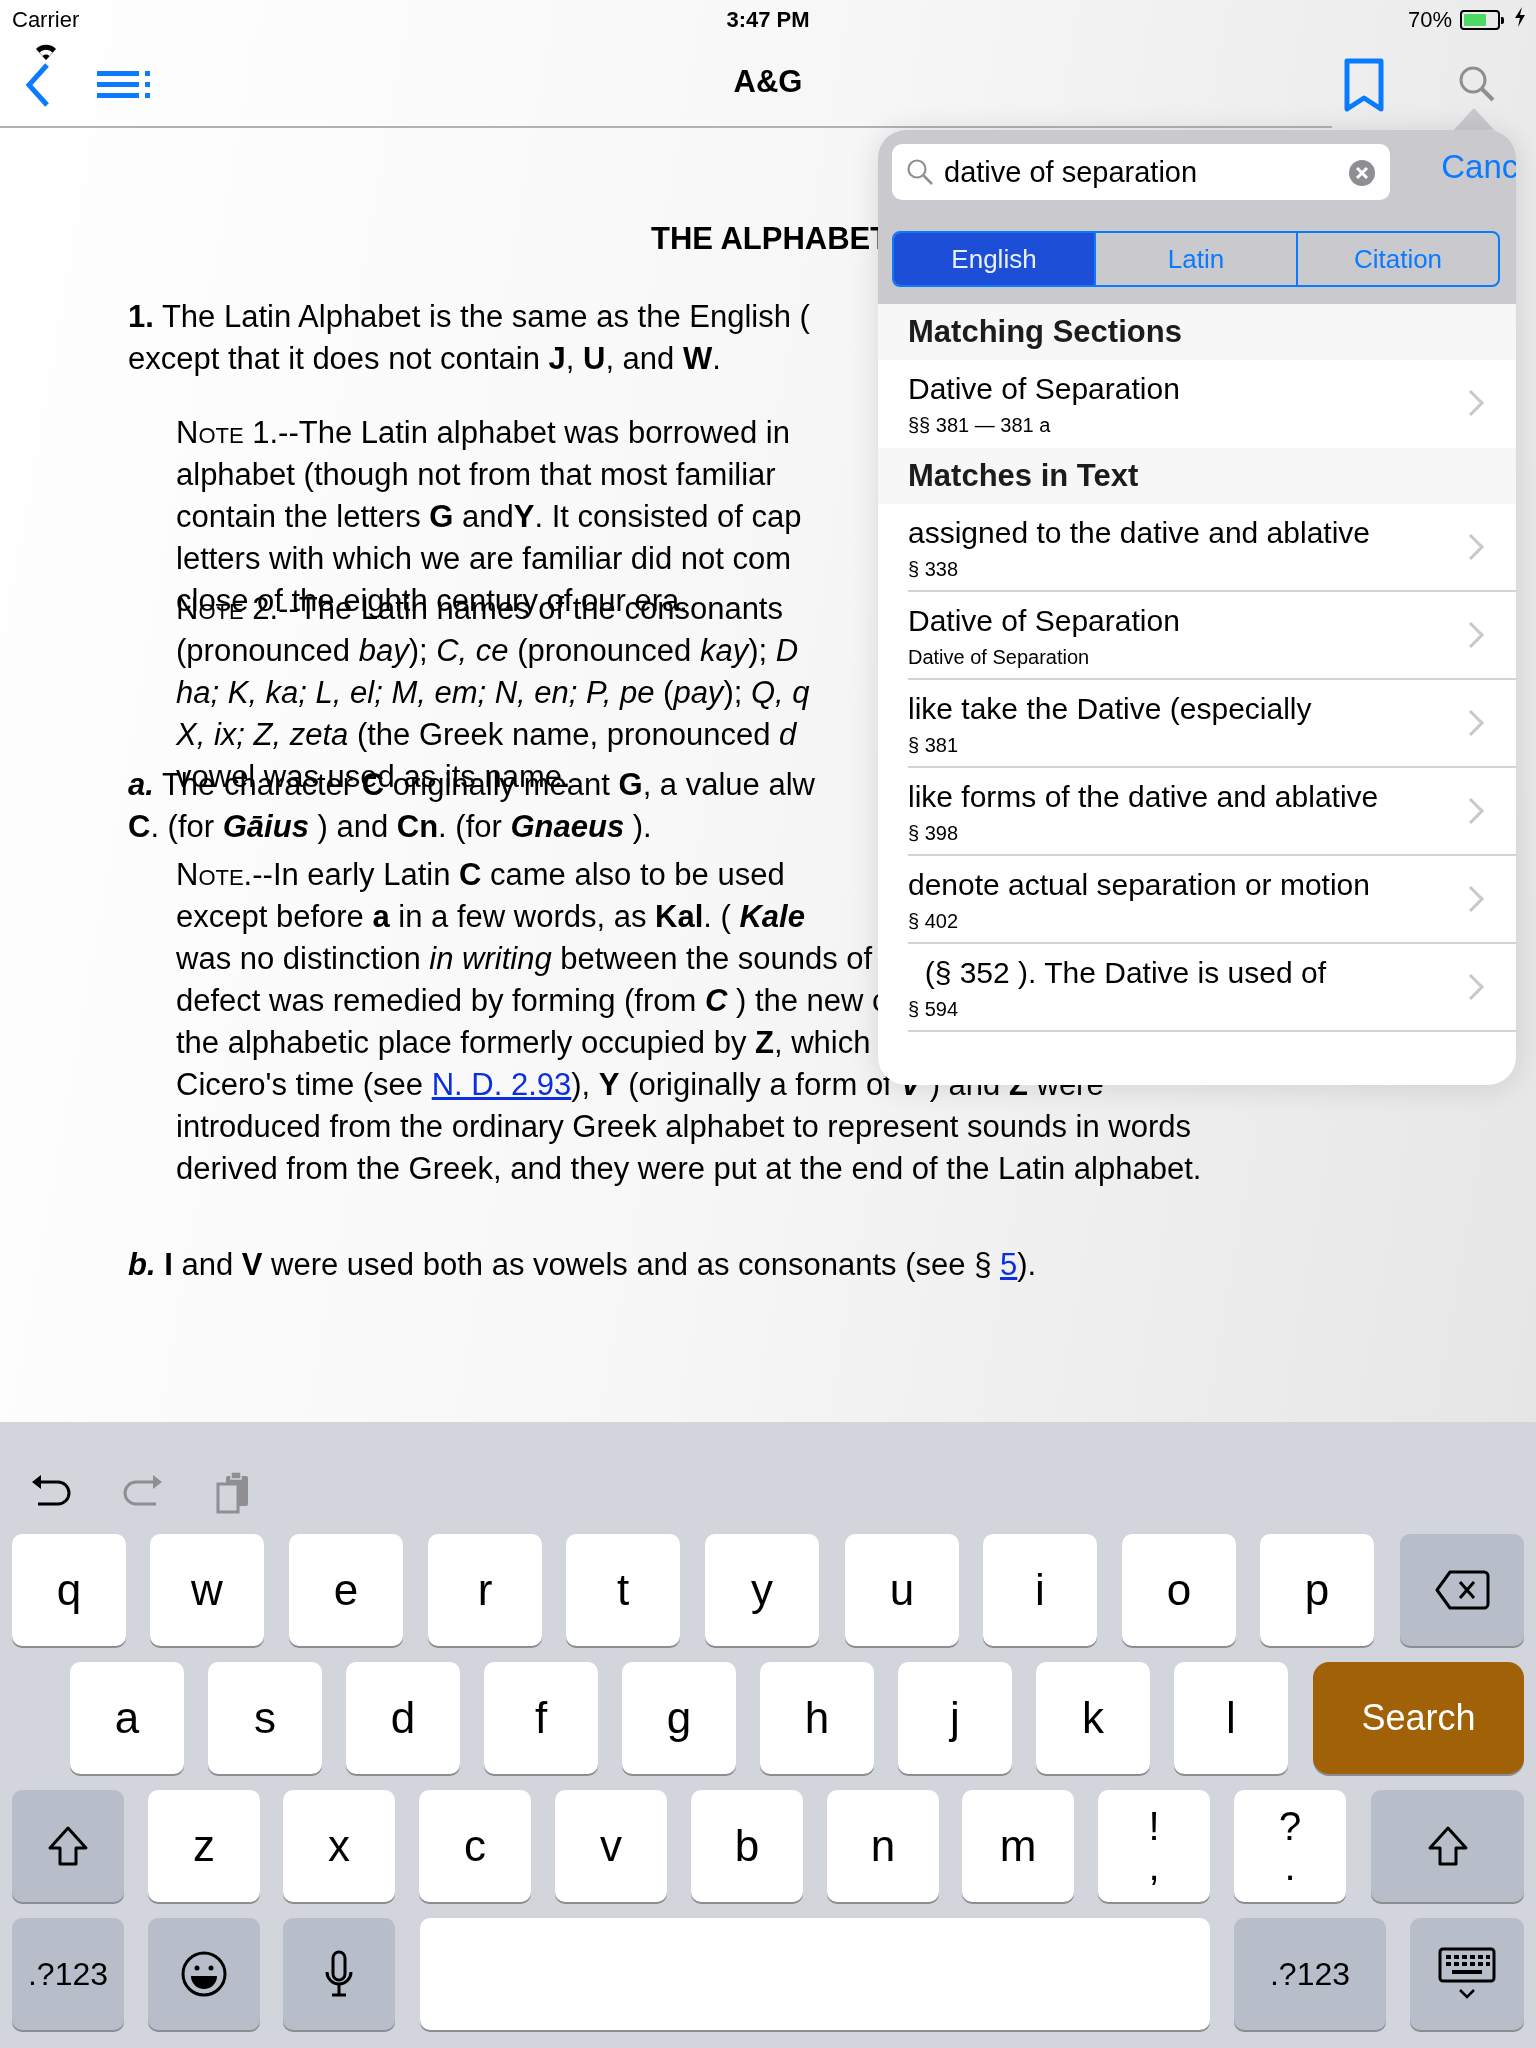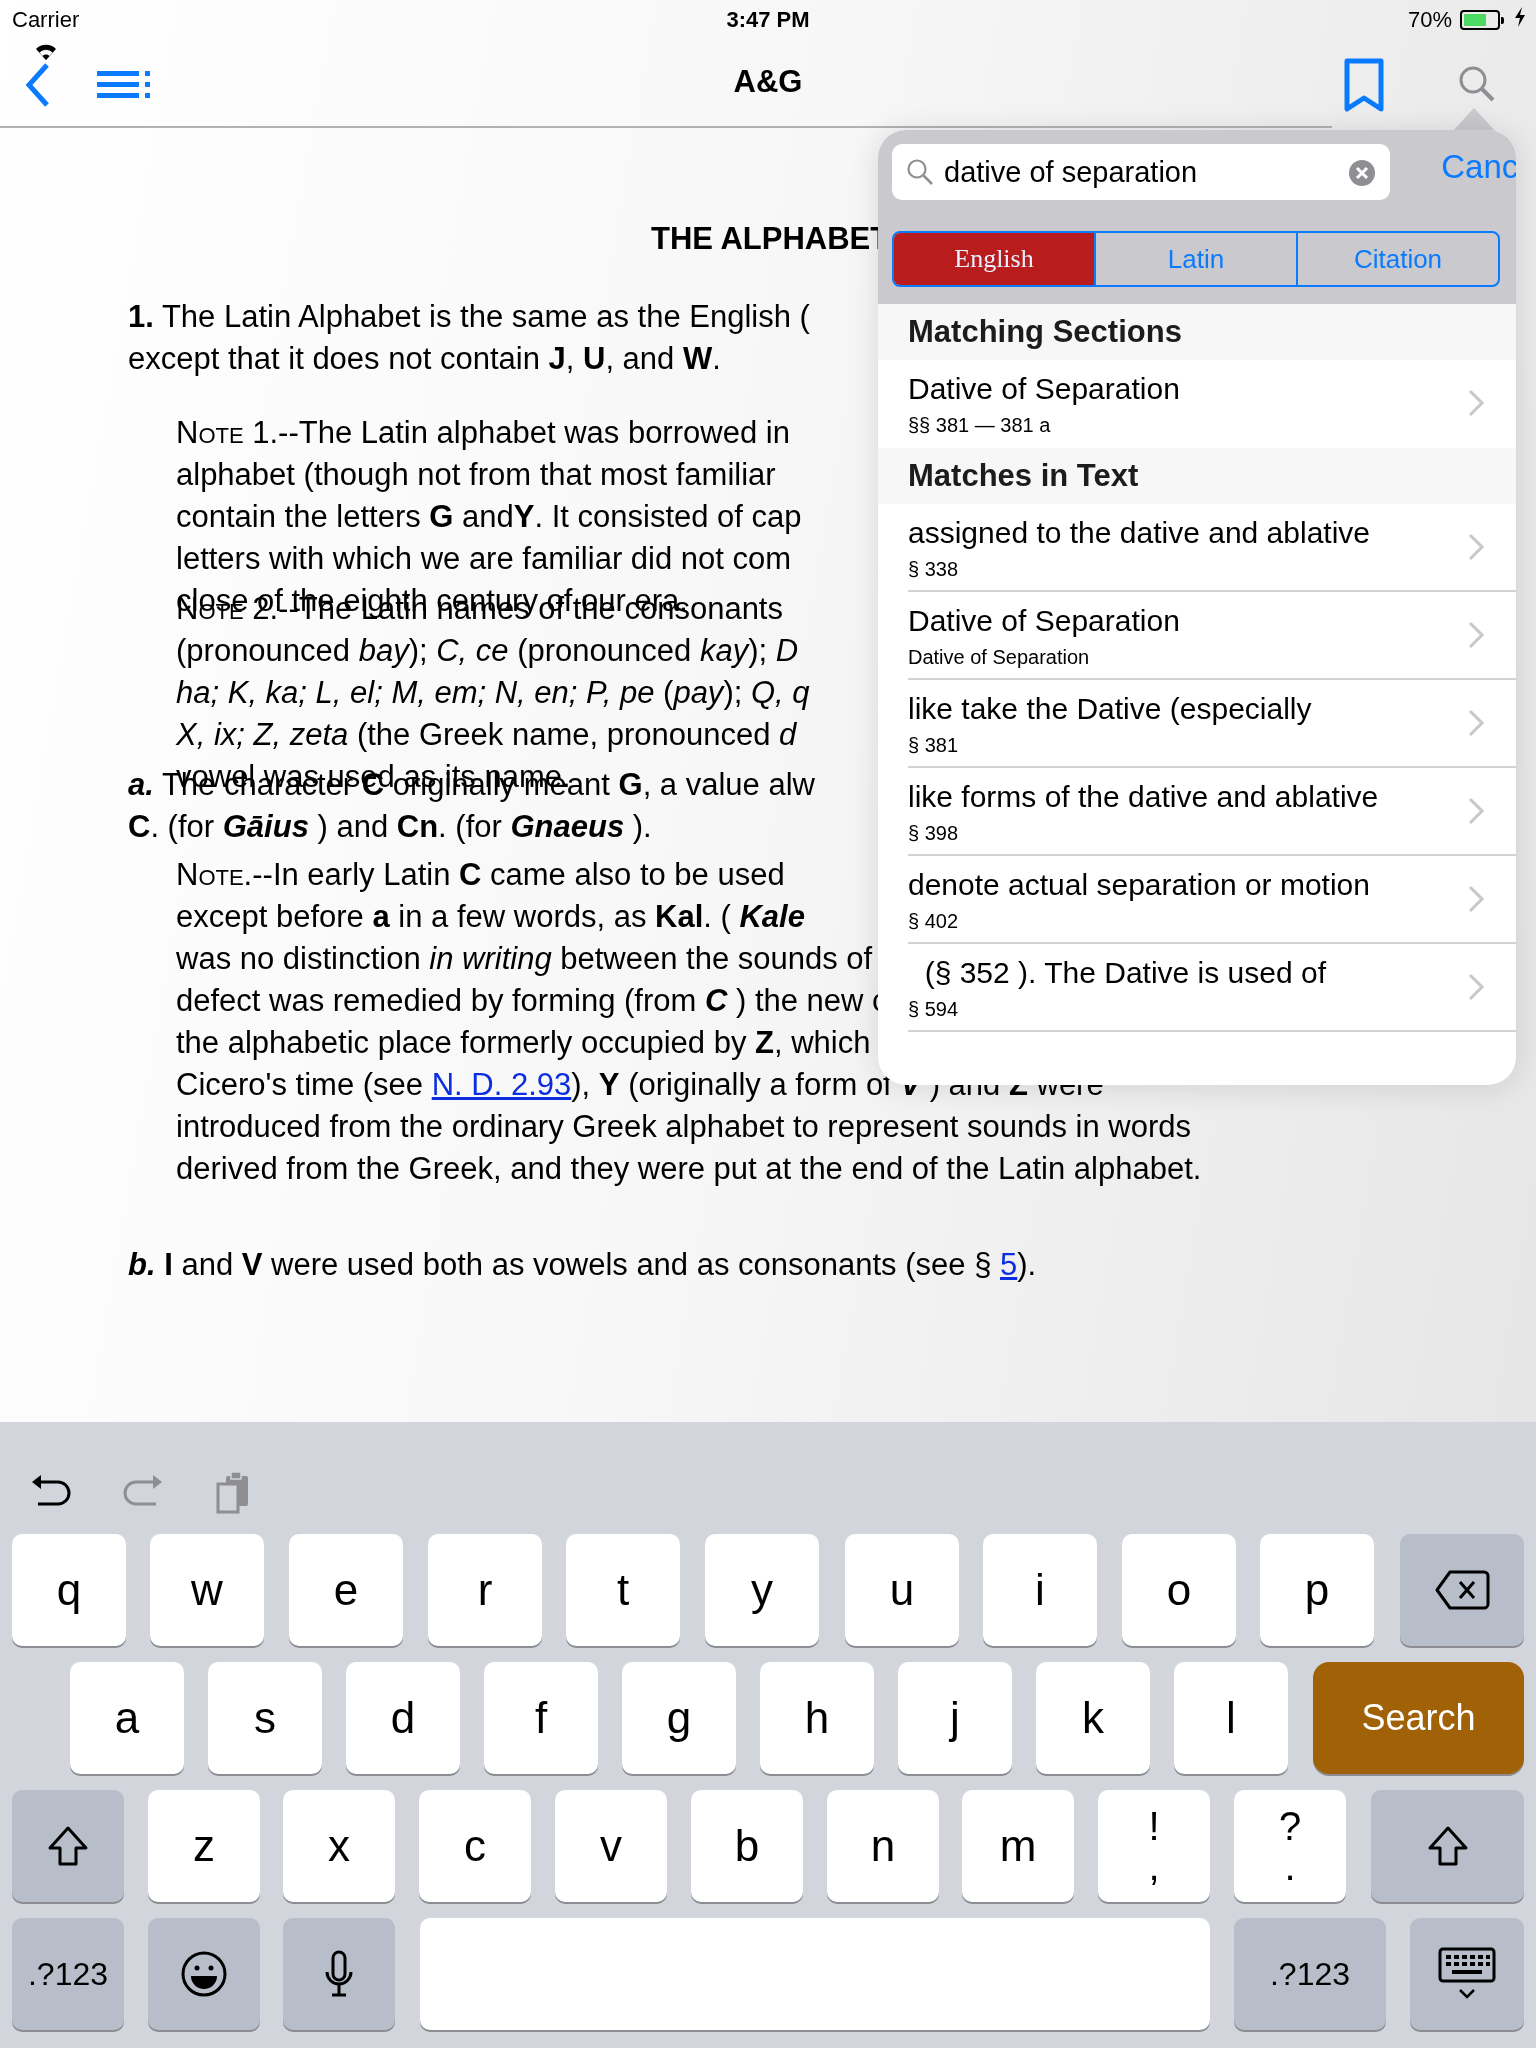--- a/index.html
+++ b/index.html
@@ -57,21 +57,21 @@
     font-family: "Liberation Sans", sans-serif; font-size: 29px; color: #000;
     width: 360px; margin-left: 10px;
   }
   .cancel-btn { position: absolute; left: 516px; top: 18px; width: 118px; text-align: right; font-size: 33px; color: #0a7afe; margin-left: 32px; }
   .segmented {
     position: absolute; left: 14px; top: 101px; width: 608px; height: 56px;
     border: 2px solid #0a7afe; border-radius: 8px; display: flex; overflow: hidden;
   }
   .segment { flex: 1; display: flex; align-items: center; justify-content: center; font-size: 26px; color: #0a7afe; border-left: 2px solid #0a7afe; }
   .segment:first-child { border-left: none; }
-  .segment.active { background: #b91c1c; color: #e8f1ff; font-family: Liberation Serif, serif; }
+  .segment.active { background: #1d4ed8; color: #e8f1ff; }
   .results { position: absolute; left: 0; top: 174px; width: 638px; }
   .section-header {
     height: 56px; background: #f7f7f7; display: flex; align-items: center;
     padding-left: 30px; font-size: 31px; font-weight: bold; color: #1c1c1c;
   }
   .row { position: relative; height: 88px; background: #fff; }
   .row::after { content: ""; position: absolute; left: 30px; right: 0; bottom: 0; height: 2px; background: #d3d3d6; }
   .row.no-sep::after { display: none; }
   .row-title { position: absolute; left: 30px; top: 12px; font-size: 30px; white-space: nowrap; }
   .row-sub { position: absolute; left: 30px; top: 54px; font-size: 20px; white-space: nowrap; }

